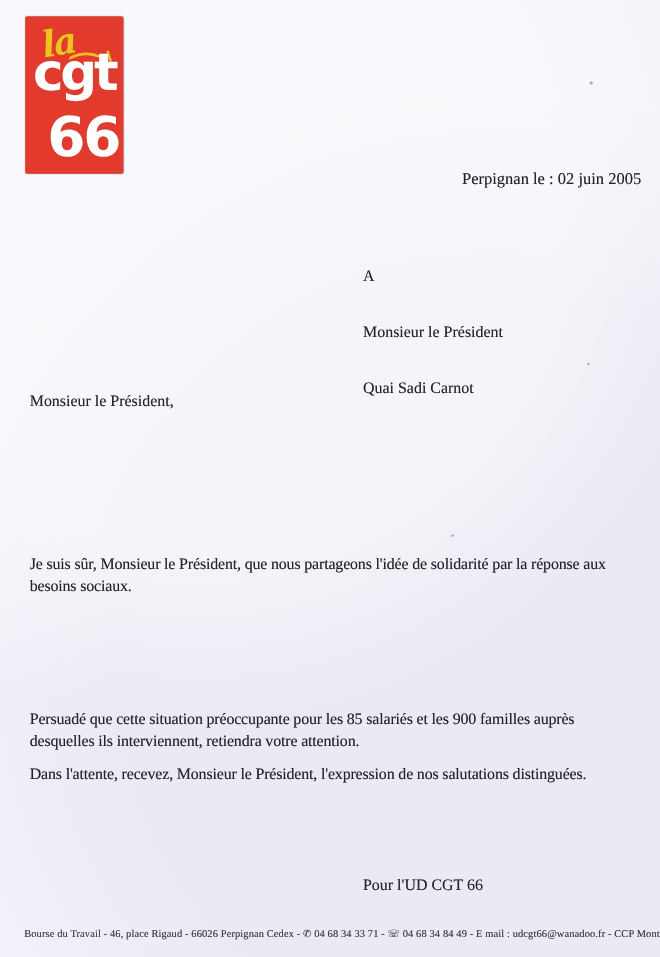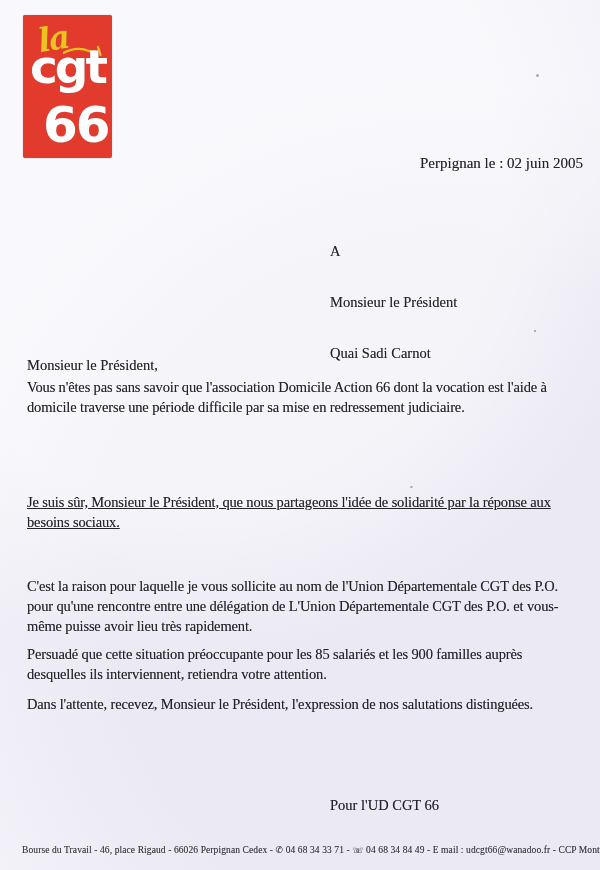--- a/index.html
+++ b/index.html
@@ -62,21 +62,21 @@
     position:absolute; left:27px; top:324px;
     font-size:14.5px;
     margin-top:33px;
   }
   .para{
     position:absolute; left:27px; margin:0;
     font-size:14.5px; line-height:20px;
     letter-spacing:-0.15px;
     white-space:pre;
   }
-  .p1{top:377px;} .p2{top:429px;} .p3{top:481px;} .p4{top:492px;text-decoration:underline;}
+  .p1{top:377px;} .p2{top:429px;} .p3{top:481px;} .p4{top:503px;}
   .p5{top:576px;} .p6{top:644px;} .p7{top:694px;}
 
   .signature{
     position:absolute; left:330px; top:760px;
     font-size:14.5px; line-height:18px; white-space:pre;
   }
 
   
   .footer-title{
     position:absolute; left:28px; top:824px;
@@ -114,27 +114,22 @@
   <div class="date">Perpignan le : 02 juin 2005</div>
 
   <div class="recipient">
     <div>A</div>
     <div>Monsieur le Président</div>
     <div>Quai Sadi Carnot</div>
   </div>
 
   <div class="greeting">Monsieur le Président,</div>
 
-  <p class="para p1">Vous n'êtes pas sans savoir que l'association Domicile Action 66 dont la vocation est l'aide à
-domicile traverse une période difficile par sa mise en redressement judiciaire.</p>
   <p class="para p4">Je suis sûr, Monsieur le Président, que nous partageons l'idée de solidarité par la réponse aux
 besoins sociaux.</p>
-  <p class="para p5">C'est la raison pour laquelle je vous sollicite au nom de l'Union Départementale CGT des P.O.
-pour qu'une rencontre entre une délégation de L'Union Départementale CGT des P.O. et vous-
-même puisse avoir lieu très rapidement.</p>
   <p class="para p6">Persuadé que cette situation préoccupante pour les 85 salariés et les 900 familles auprès
 desquelles ils interviennent, retiendra votre attention.</p>
   <p class="para p7">Dans l'attente, recevez, Monsieur le Président, l'expression de nos salutations distinguées.</p>
 
   <div class="signature">
     <div>Pour l'UD CGT 66</div>
   </div>
 
 
   <div class="footer-contact"><span>Bourse du Travail - 46, place Rigaud - 66026 Perpignan Cedex - </span><span class="glyph">✆</span><span> 04 68 34 33 71 - </span><span class="glyph">☏</span><span> 04 68 34 84 49 - E mail : udcgt66@wanadoo.fr - CCP Montpellier284-45</span></div>

